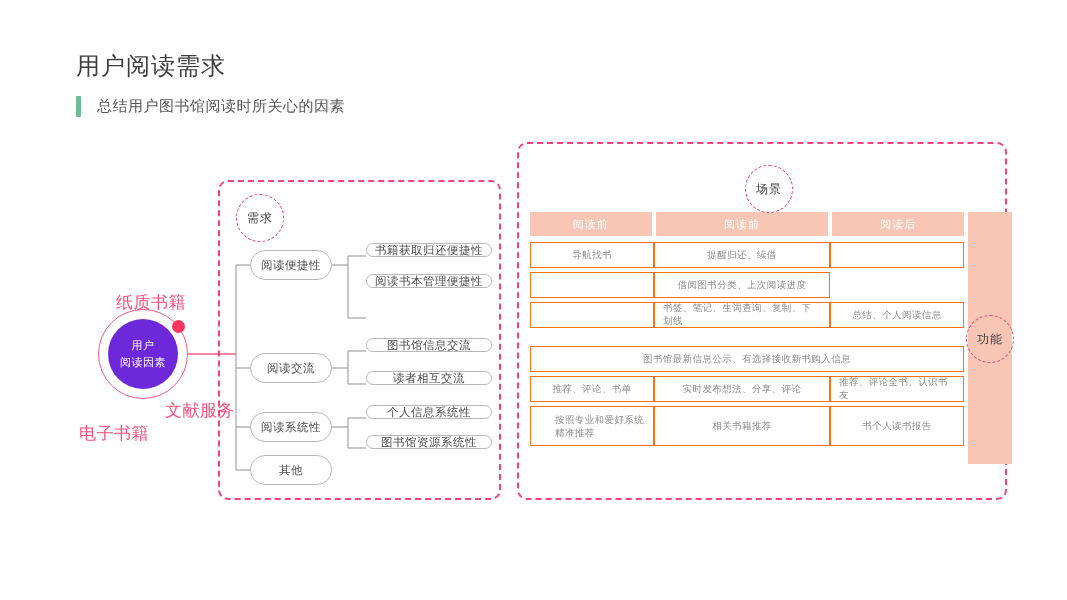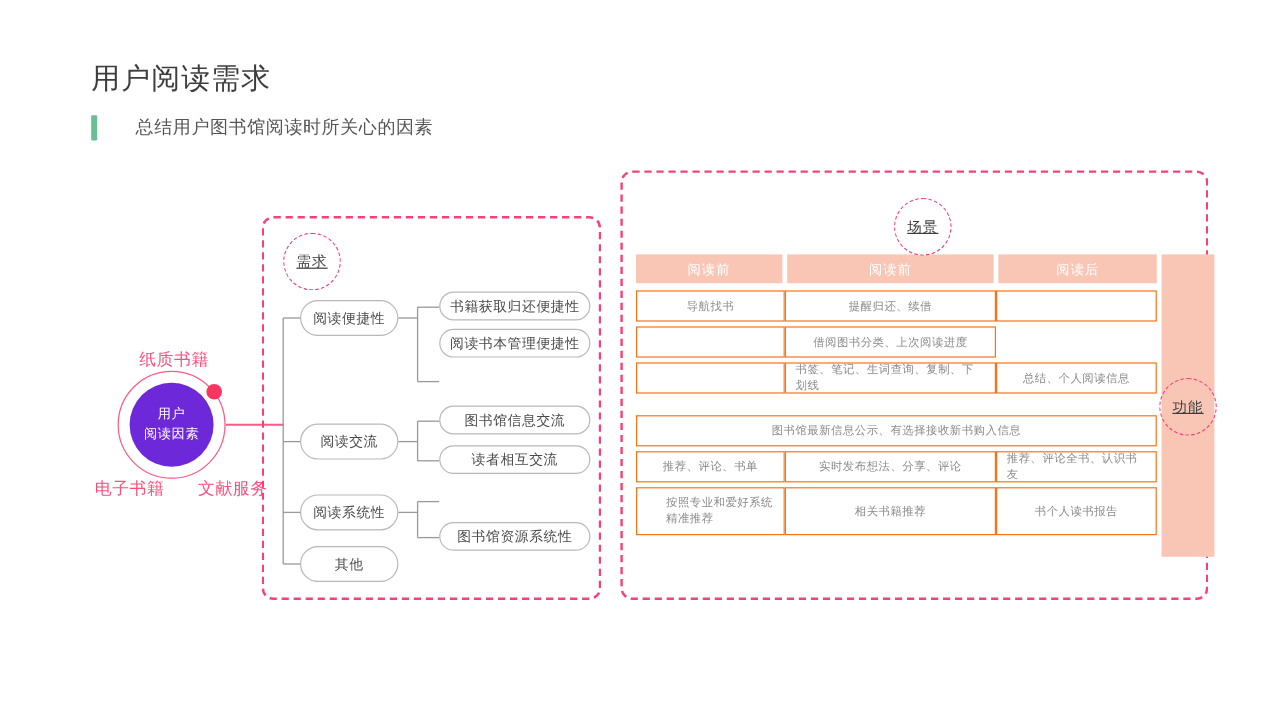--- a/index.html
+++ b/index.html
@@ -12,21 +12,21 @@
   #canvas { position: relative; width: 1067px; height: 600px; background:#fff;padding-left:31px; }
 
   
   #page-title {
     position: absolute; left: 76px; top: 50px;
     font-size: 24px; color: #3d3d3d; letter-spacing: 1px;
     font-weight: 400; line-height: 32px;
   }
   #subtitle-wrap {
     position: absolute; left: 76px; top: 96px;
-    display: flex; align-items: center; gap: 32px;
+    display: flex; align-items: center; gap: 16px;
   }
   #subtitle-bar { width: 5px; height: 21px; background: #6cbf94; border-radius: 1px; }
   #subtitle-text { font-size: 15px; color: #555555; letter-spacing: .5px; }
 
   
   .dashed-box {
     position: absolute;
     border: 2px dashed #f5417a;
     border-radius: 10px;
     background: transparent;
@@ -34,21 +34,21 @@
   #left-box { left: 218px; top: 180px; width: 283px; height: 320px; }
   #right-box { left: 517px; top: 142px; width: 490px; height: 358px; }
 
   
   .dash-circle {
     position: absolute;
     border: 1.5px dashed #f5417a;
     border-radius: 50%;
     background: #ffffff;
     display: flex; align-items: center; justify-content: center;
-    color: #3d3d3d; font-size: 12px; letter-spacing: 1px; text-decoration: underline;
+    color: #3d3d3d; font-size: 12px; letter-spacing: 1px;
   }
   #badge-demand  { left: 236px; top: 194px; width: 48px; height: 48px; }
   #badge-scene   { left: 745px; top: 165px; width: 48px; height: 48px; }
   #badge-function{ left: 966px; top: 315px; width: 48px; height: 48px; background: transparent; }
 
   
   #hub-ring {
     position: absolute; left: 98px; top: 309px; width: 90px; height: 90px;
     border: 1.5px solid #fa5a85; border-radius: 50%;
   }
@@ -56,41 +56,41 @@
     position: absolute; left: 108px; top: 319px; width: 70px; height: 70px;
     border-radius: 50%; background: #6d28d9;
     display: flex; flex-direction: column; align-items: center; justify-content: center;
     color: #ffffff; font-size: 11px; line-height: 17px; letter-spacing: .5px;
   }
   #hub-dot {
     position: absolute; left: 172px; top: 320px; width: 13px; height: 13px;
     border-radius: 50%; background: #f9365f;
   }
   .hub-label {
-    position: absolute; font-size: 14px; color: #fa4f7c; letter-spacing: .5px; white-space: nowrap;
+    position: absolute; font-size: 17px; color: #fa4f7c; letter-spacing: .5px; white-space: nowrap;
   }
   #hub-label-paper   { left: 116px; top: 291px; }
-  #hub-label-digital { left: 79px;  top: 399px; }
+  #hub-label-digital { left: 79px;  top: 422px; }
   #hub-label-docs    { left: 165px; top: 399px; }
 
   
   #mindmap-svg { position: absolute; left: 0; top: 0; width: 1067px; height: 600px; pointer-events: none; }
 
   
   .pill {
     position: absolute;
     border: 1px solid #b9b9b9;
     border-radius: 22px;
     background: #ffffff;
     display: flex; align-items: center; justify-content: center;
     font-size: 11.5px; color: #4a4a4a; letter-spacing: .5px;
     white-space: nowrap;
   }
   .pill-l1 { width: 82px; height: 30px; left: 250px; }
-  .pill-l2 { width: 126px; height: 24px; left: 366px; }
+  .pill-l2 { width: 126px; height: 14px; left: 366px; }
 
   
   #table {
     position: absolute; left: 530px; top: 212px; width: 434px;
   }
   .trow { display: flex; width: 434px; margin-bottom: 4px; }
   .tcell {
     display: flex; align-items: center;
     font-size: 9.5px; color: #8a8a8a; letter-spacing: .4px;
     padding: 0 8px;
@@ -190,20 +190,23 @@
   </div>
   <div class="pill pill-l2" style="top:274px">
     <span>阅读书本管理便捷性</span>
   </div>
   <div class="pill pill-l2" style="top:338px">
     <span>图书馆信息交流</span>
   </div>
   <div class="pill pill-l2" style="top:371px">
     <span>读者相互交流</span>
   </div>
+  <div class="pill pill-l2" style="top:405px">
+    <span>个人信息系统性</span>
+  </div>
   <div class="pill pill-l2" style="top:435px">
     <span>图书馆资源系统性</span>
   </div>
 
   <div class="dashed-box" id="right-box"></div>
   <div id="function-band"></div>
 
   <div id="table">
     <div class="trow header-row">
       <div class="thead th1">阅读前</div>

